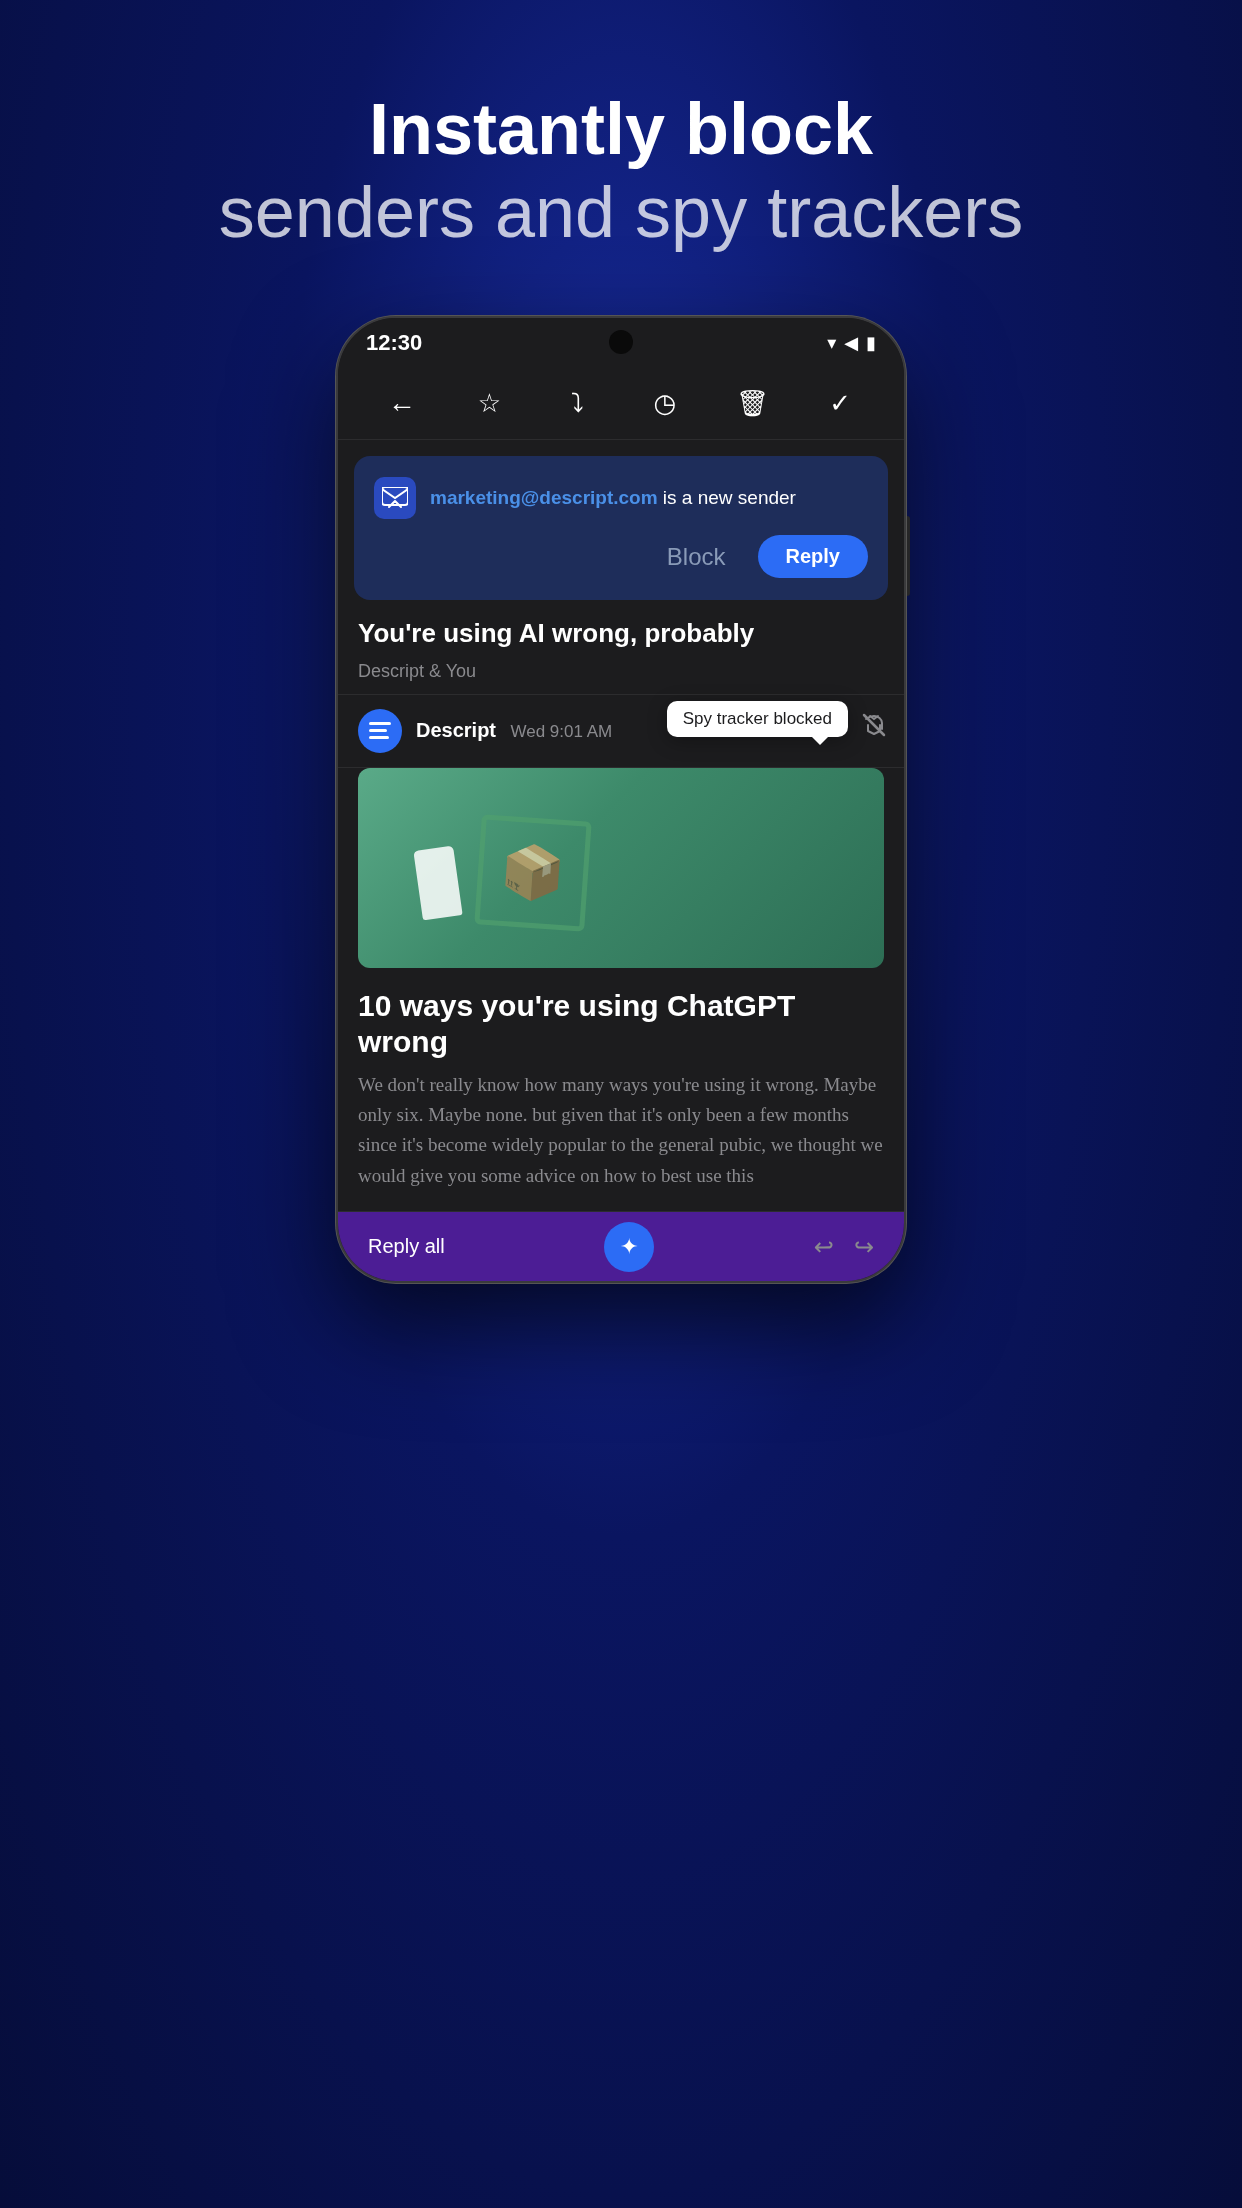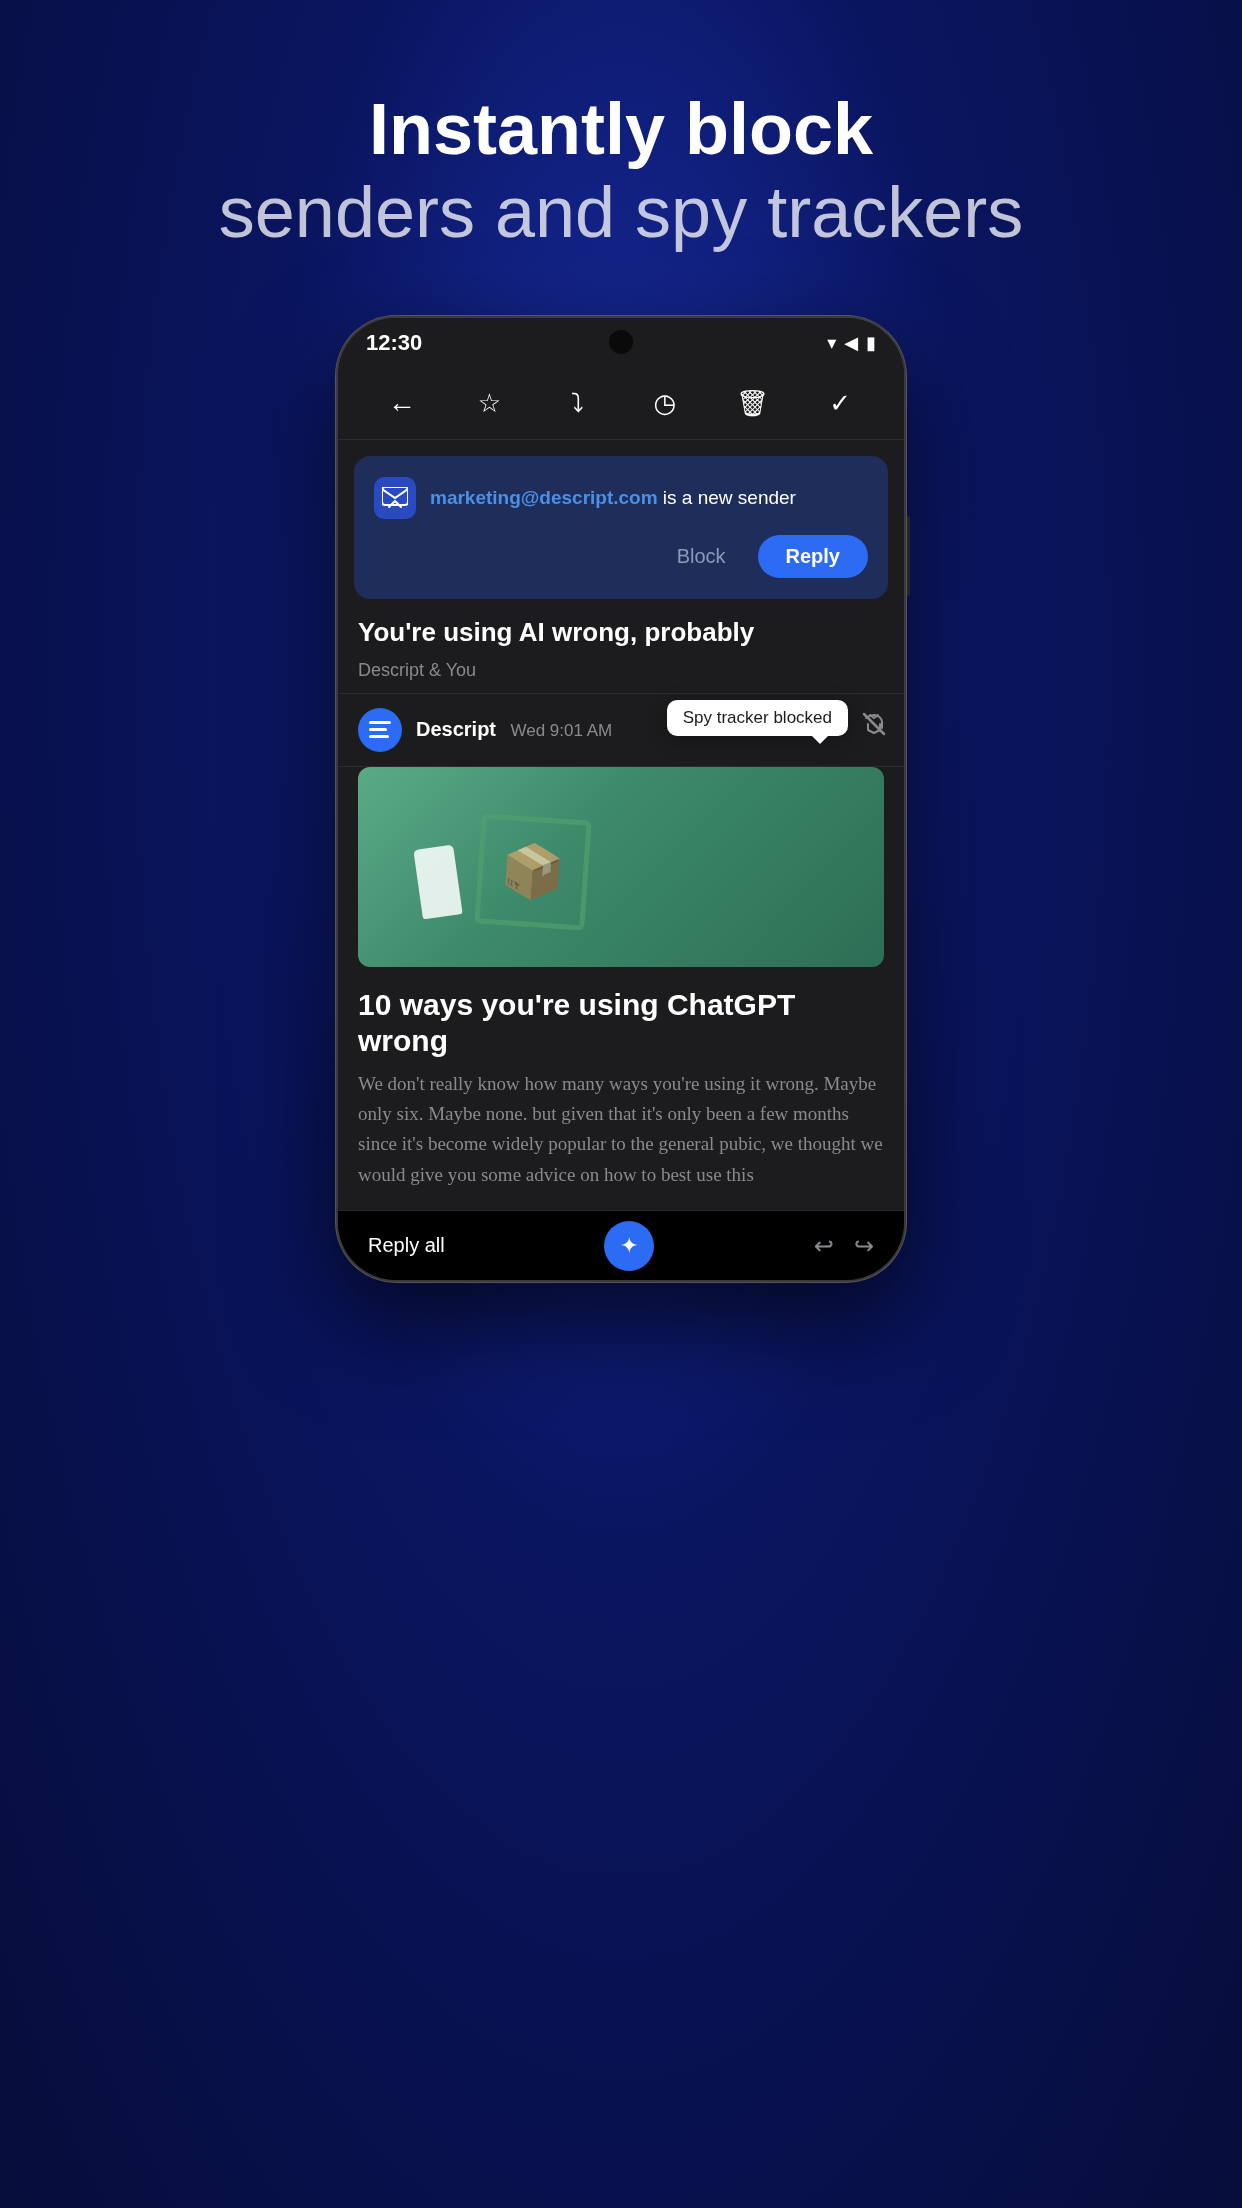--- a/index.html
+++ b/index.html
@@ -159,21 +159,21 @@
     }
 
     .sender-actions {
       display: flex;
       align-items: center;
       justify-content: flex-end;
       gap: 16px;
     }
 
     .block-btn {
-      font-size: 20px;
+      font-size: 24px;
       color: #8a9bb8;
       background: none;
       border: none;
       cursor: pointer;
       padding: 8px 16px;
     }
 
     .allow-btn {
       font-size: 20px;
       color: #ffffff;
@@ -311,21 +311,21 @@
     .email-body-text {
       padding: 0 20px 20px 20px;
       font-size: 19px;
       color: #8a8a8e;
       line-height: 1.6;
       font-family: Liberation Serif, serif;
     }
 
     
     .bottom-bar {
-      background: #000000;
+      background: #4c1d95;
       height: 70px;
       display: flex;
       align-items: center;
       justify-content: space-between;
       padding: 0 30px;
       border-top: 1px solid #2c2c2e;
     }
 
     .reply-all-text {
       font-size: 20px;

